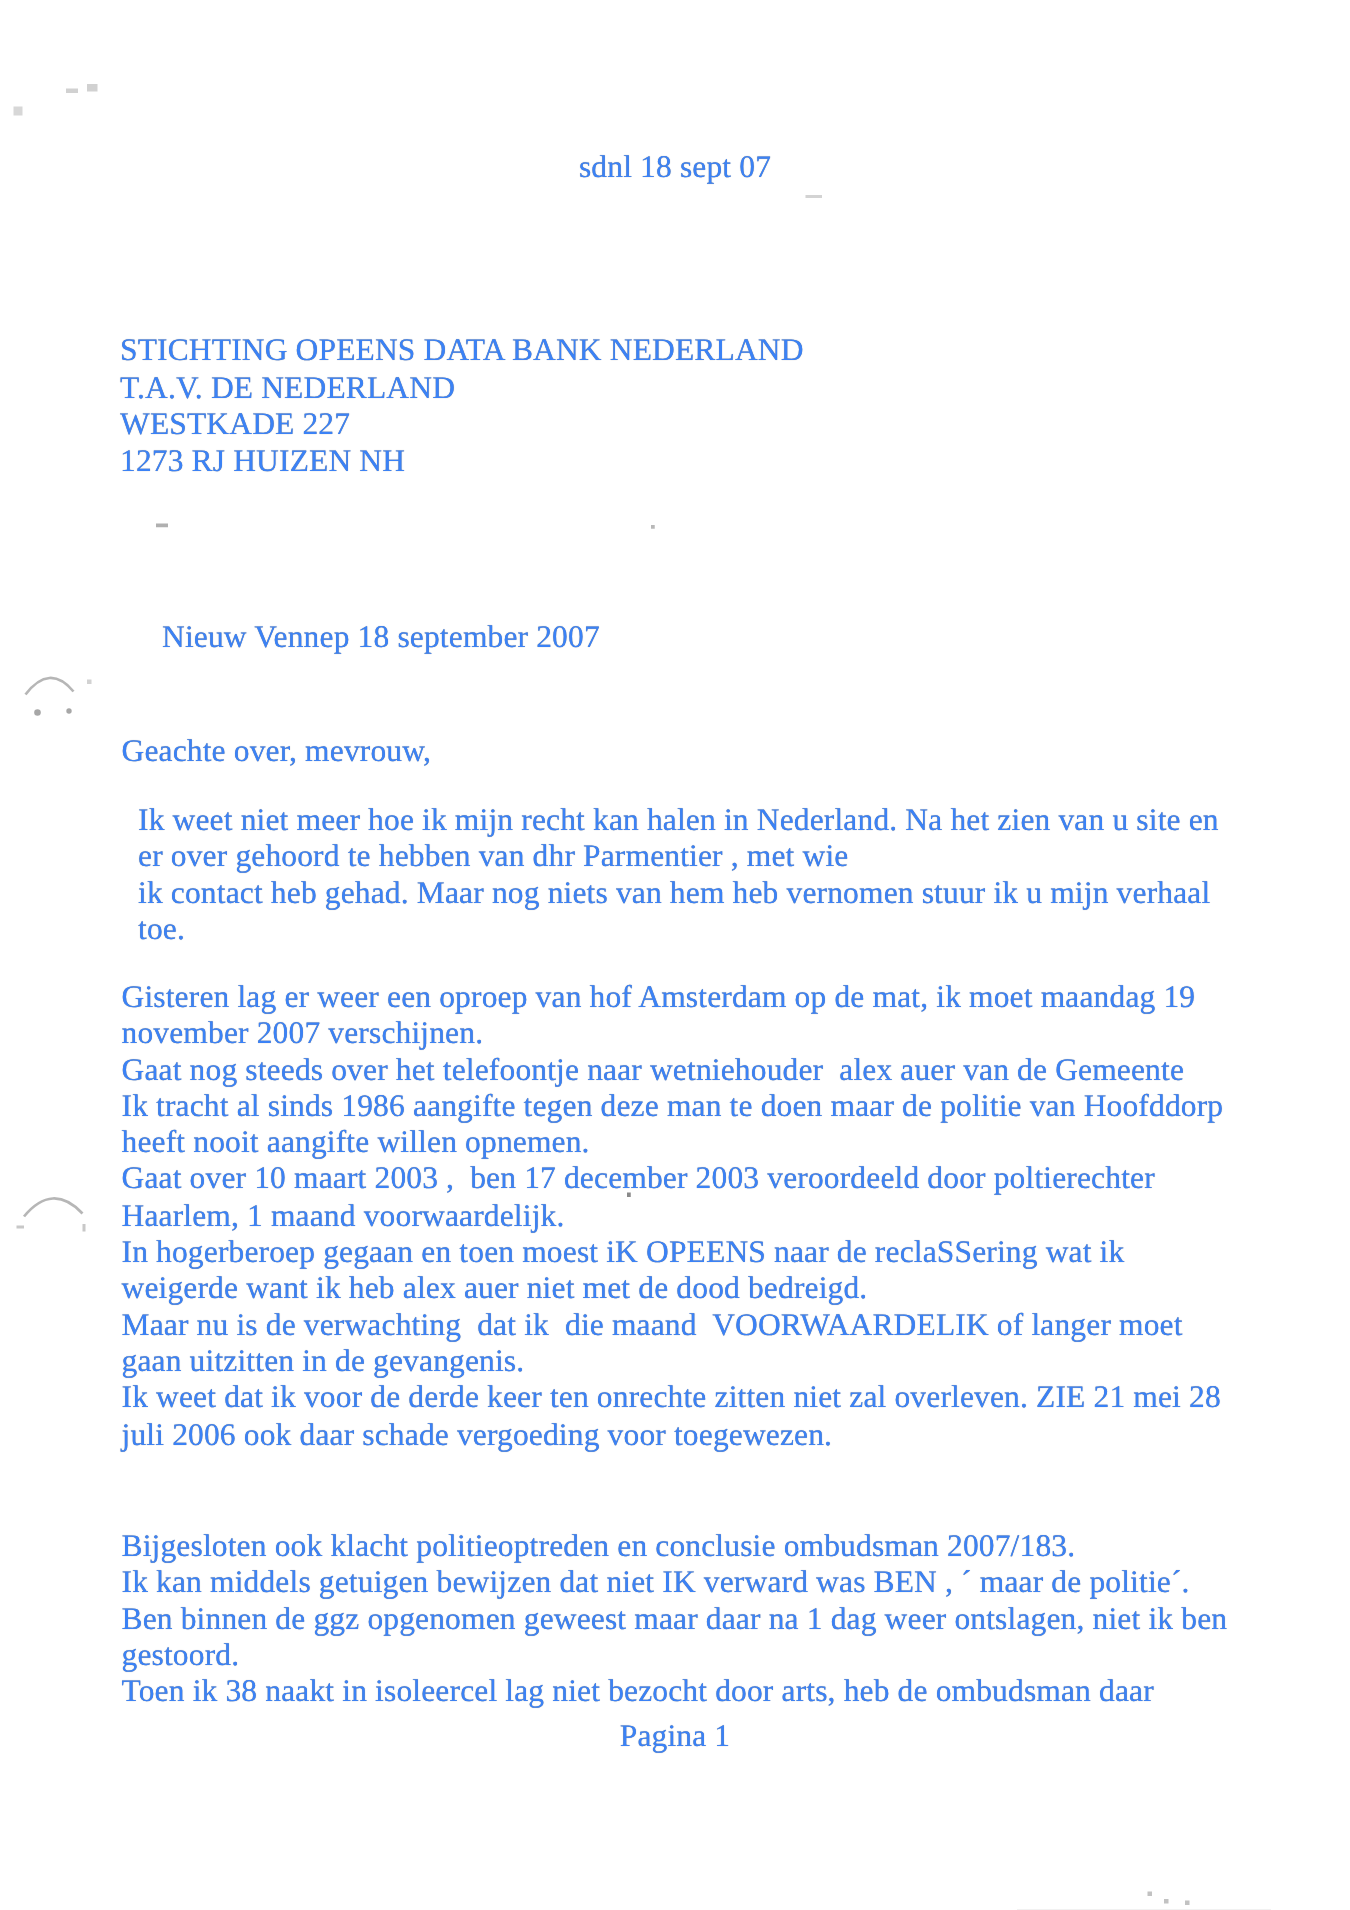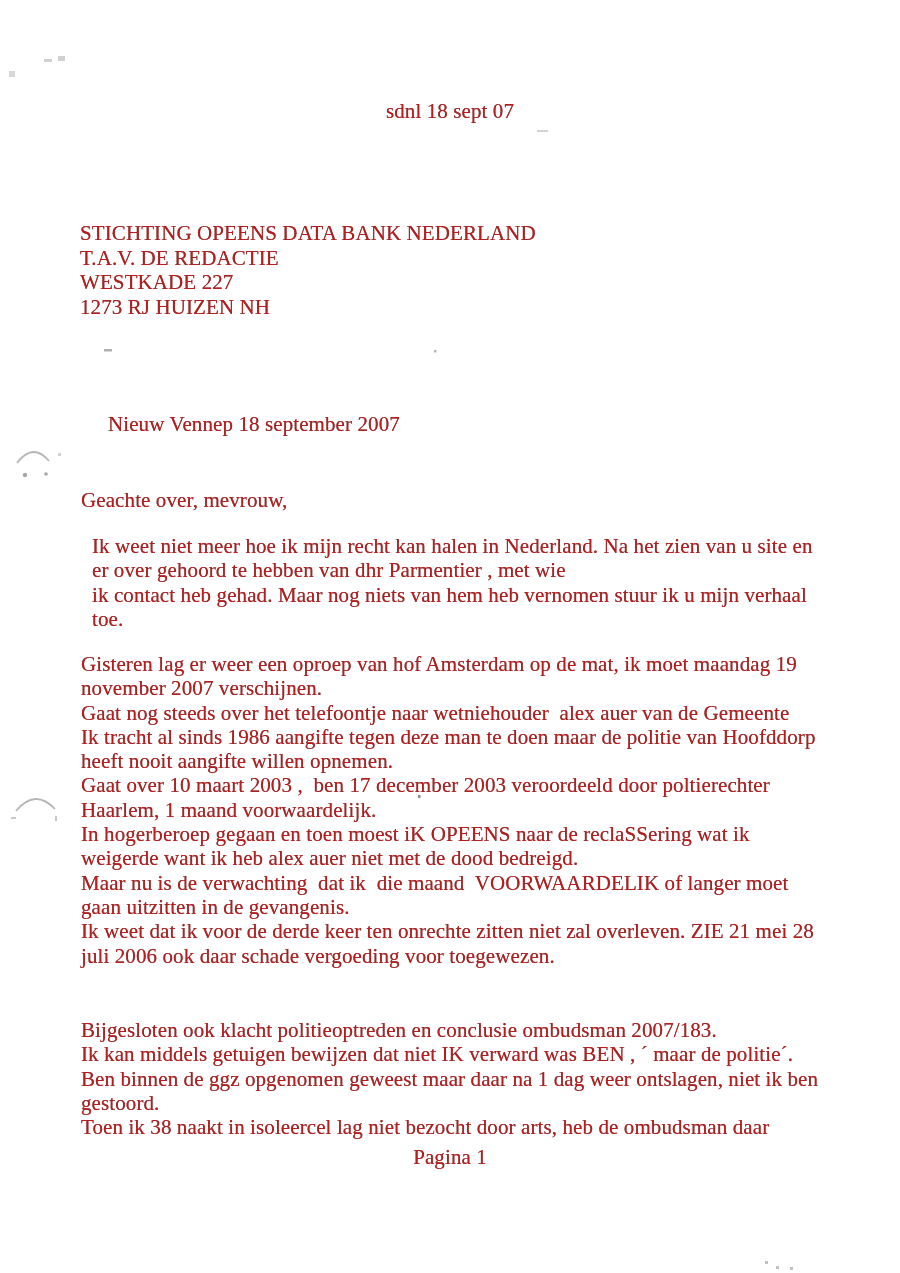--- a/index.html
+++ b/index.html
@@ -6,21 +6,21 @@
     margin: 0;
     padding: 0;
     background: #e8e8e8;
   }
   .page {
     position: relative;
     width: 900px;
     height: 1273px;
     background: #ffffff;
     font-family: "Liberation Serif", "DejaVu Serif", serif;
-    color: #b91c1c;
+    color: #3b82f6;
     overflow: hidden;
     margin: 0 auto;
   }
   .txt {
     font-size: 21px;
     line-height: 24.3px;
     letter-spacing: 0.1px;
     text-shadow: 0 0 0.5px rgba(0,0,0,0.55);
   }
   .line {
@@ -96,21 +96,21 @@
 
     <rect x="765" y="1261" width="3" height="3" fill="#9a9a9a" opacity="0.6"></rect>
     <rect x="776" y="1266" width="3" height="3" fill="#9a9a9a" opacity="0.6"></rect>
     <rect x="790" y="1267" width="3" height="3" fill="#9a9a9a" opacity="0.6"></rect>
   </svg>
 
   <div class="txt header-note">sdnl 18 sept 07</div>
 
   <div class="txt recipient">
     <div class="line">STICHTING OPEENS DATA BANK NEDERLAND</div>
-    <div class="line">T.A.V. DE REDACTIE</div>
+    <div class="line">T.A.V. DE NEDERLAND</div>
     <div class="line">WESTKADE 227</div>
     <div class="line">1273 RJ HUIZEN NH</div>
   </div>
 
   <div class="txt dateline">Nieuw Vennep 18 september 2007</div>
 
   <div class="txt salutation">Geachte over, mevrouw,</div>
 
   <div class="txt para-1">
     <div class="line">Ik weet niet meer hoe ik mijn recht kan halen in Nederland. Na het zien van u site en</div>

